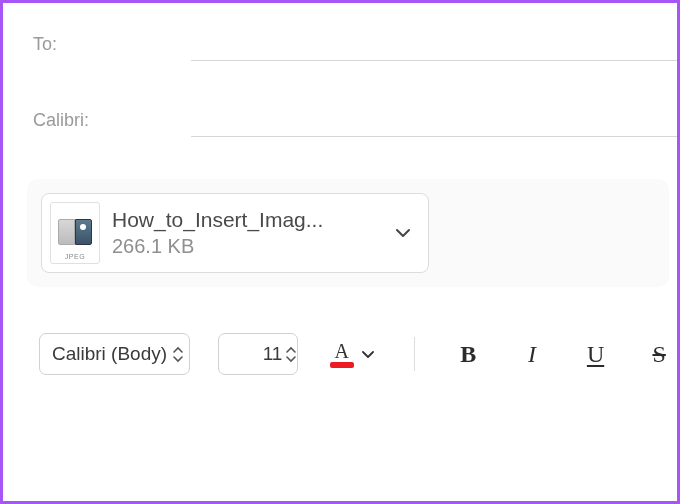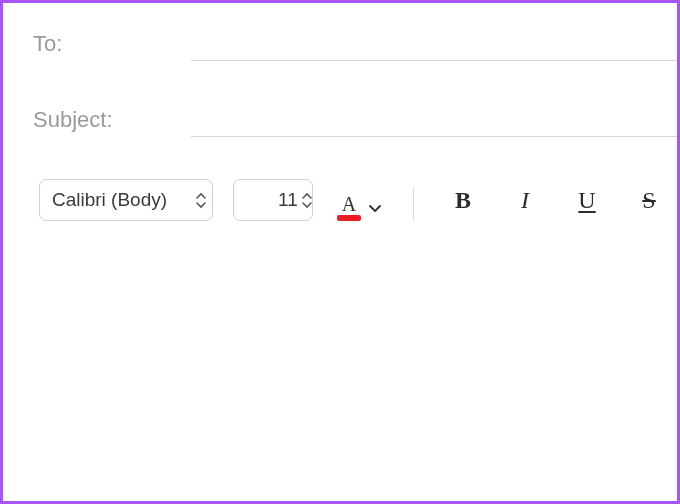--- a/index.html
+++ b/index.html
@@ -13,21 +13,21 @@
   }
   .inner {
     padding: 24px 0 0 30px;
   }
   .field-row {
     display: flex;
     align-items: center;
     margin-bottom: 42px;
   }
   .field-label {
-    font-size: 22px;
+    font-size: 18px;
     color: #9a9a9a;
     width: 158px;
     flex-shrink: 0;
   }
   .field-input {
     flex: 1;
     border: none;
     border-bottom: 1px solid #d6d6d6;
     height: 34px;
     font-size: 20px;
@@ -112,22 +112,23 @@
     color: #8f8f8f;
   }
   .chevron-attach {
     color: #555;
     font-size: 16px;
     padding: 0 4px;
     user-select: none;
   }
   .toolbar {
     display: flex;
-    align-items: flex-end;
-    gap: 20px;
+    align-items: center;
+    gap: 28px;
+    margin-top: 46px;
     padding-left: 6px;
   }
   .select-box {
     display: flex;
     align-items: center;
     background: #fff;
     border: 1px solid #d0d0d0;
     border-radius: 7px;
     height: 42px;
     padding: 0 6px 0 12px;
@@ -202,24 +203,44 @@
 
 <div class="frame">
   <div class="inner">
 
     <div class="field-row">
       <div class="field-label">To:</div>
       <input class="field-input" type="text" value="" style="">
     </div>
 
     <div class="field-row">
-      <div class="field-label">Subject:</div>
+      <div class="field-label">Calibri:</div>
       <input class="field-input" type="text" value="" style="">
     </div>
 
+    <div class="attachment-bar">
+      <div class="attachment-card">
+        <div class="file-icon-wrap">
+          <div class="file-icon-pic">
+            <div class="pic-l"></div>
+            <div class="pic-r"></div>
+          </div>
+          <div class="file-type-label">JPEG</div>
+        </div>
+        <div class="file-meta">
+          <div class="file-name">How_to_Insert_Imag...</div>
+          <div class="file-size">266.1 KB</div>
+        </div>
+        <div class="chevron-attach">
+          <svg width="14" height="10" viewBox="0 0 14 10">
+              <path d="M1 2 L7 8 L13 2" stroke="#444" stroke-width="2" fill="none" stroke-linecap="round" stroke-linejoin="round"></path>
+            </svg>
+        </div>
+      </div>
+    </div>
 
     <div class="toolbar">
 
       <div class="select-box font-select">
         <span class="select-text">Calibri (Body)</span>
         <div class="stepper">
           <span><svg width="10" height="8" viewBox="0 0 10 8">
                 <path d="M1 6 L5 2 L9 6" stroke="#555" stroke-width="1.6" fill="none" stroke-linecap="round"></path>
               </svg></span>
           <span><svg width="10" height="8" viewBox="0 0 10 8">

